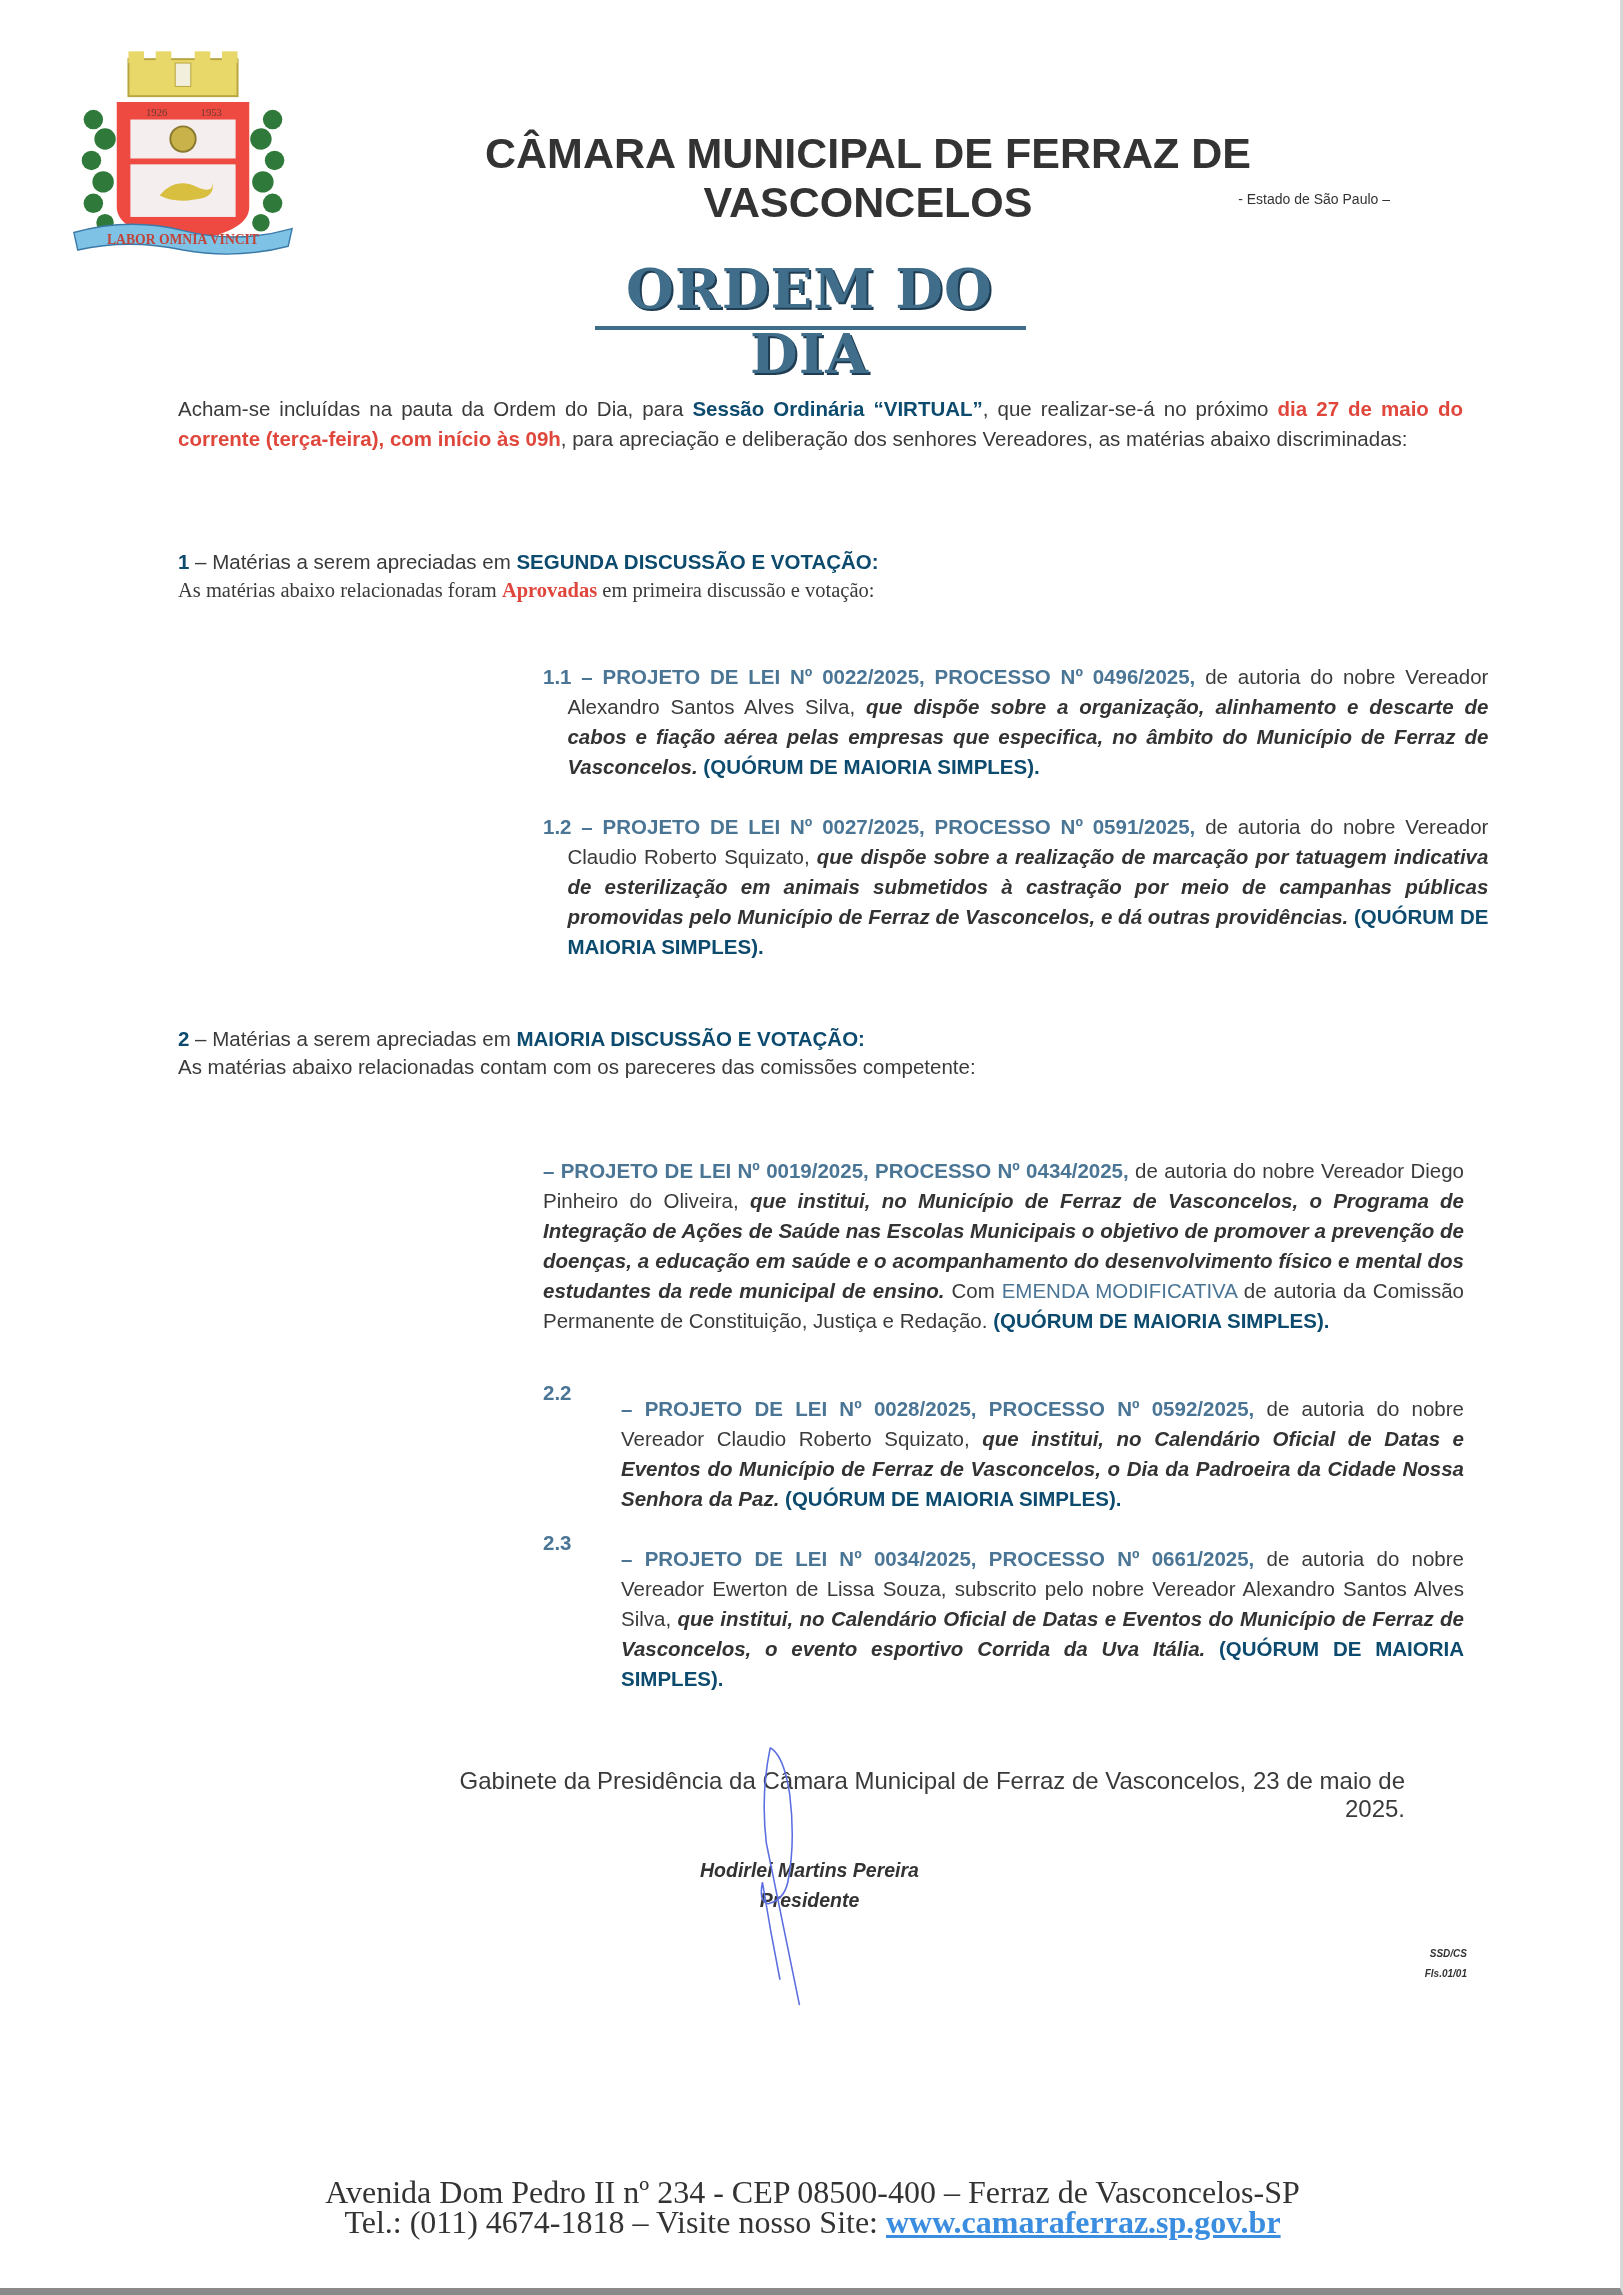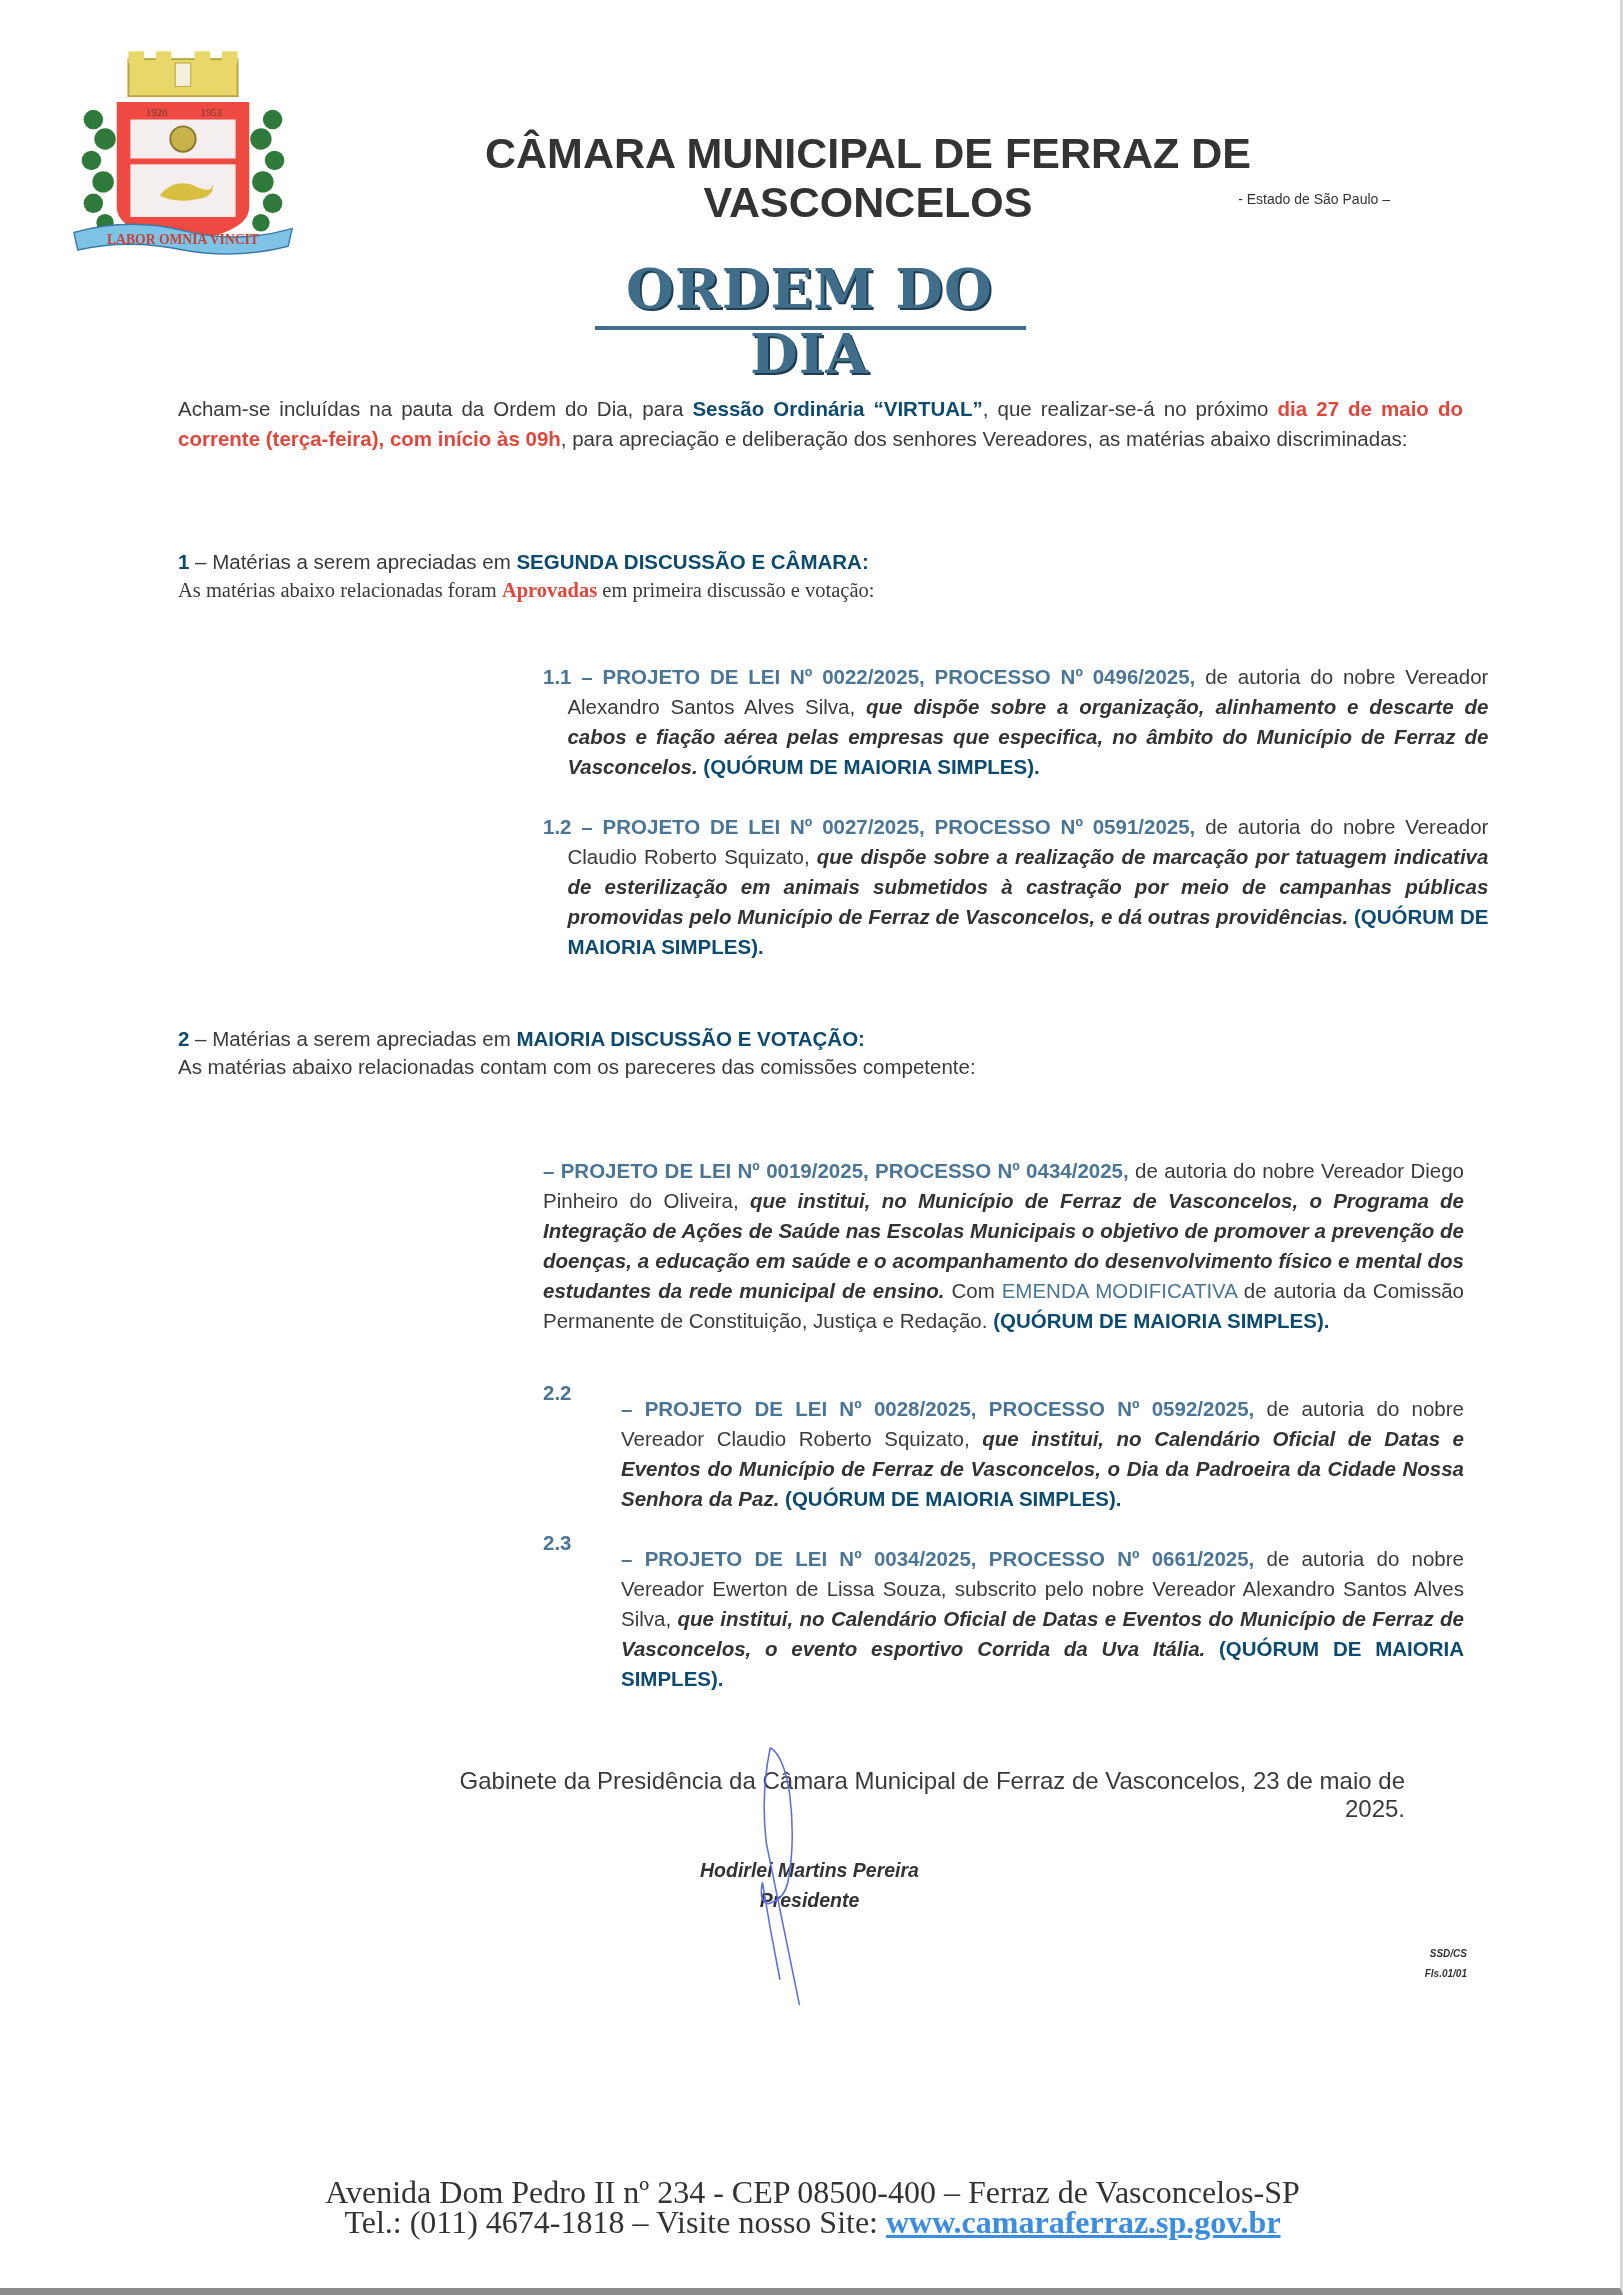--- a/index.html
+++ b/index.html
@@ -95,21 +95,21 @@
 <div class="abs org-name">CÂMARA MUNICIPAL DE FERRAZ DE VASCONCELOS</div>
 <div class="abs org-state">- Estado de São Paulo –</div>
 <div class="abs doc-title">ORDEM DO DIA</div>
 <div class="abs doc-title-underline"></div>
 
 <div class="abs txt justify intro">
   <span>Acham-se incluídas na pauta da Ordem do Dia, para </span><span class="b">Sessão Ordinária “VIRTUAL”</span><span>, que realizar-se-á no próximo </span><span class="red">dia 27 de maio do corrente (terça-feira), com início às 09h</span><span>, para apreciação e deliberação dos senhores Vereadores, as matérias abaixo discriminadas:</span>
 </div>
 
 <div class="abs txt s1-head">
-  <span class="b">1</span><span> – Matérias a serem apreciadas em </span><span class="b">SEGUNDA DISCUSSÃO E CÂMARA:</span>
+  <span class="b">1</span><span> – Matérias a serem apreciadas em </span><span class="b">SEGUNDA DISCUSSÃO E VOTAÇÃO:</span>
 </div>
 <div class="abs txt s1-sub">
   <span>As matérias abaixo relacionadas foram </span><span class="red">Aprovadas</span><span> em primeira discussão e votação:</span>
 </div>
 
 <div id="item-1-1" class="abs txt justify item first-line-hang">
   <span class="blue">1.1 – </span><span class="blue">PROJETO DE LEI Nº 0022/2025, PROCESSO Nº 0496/2025,</span><span> de autoria do nobre Vereador Alexandro Santos Alves Silva, </span><span class="bi">que dispõe sobre a organização, alinhamento e descarte de cabos e fiação aérea pelas empresas que especifica, no âmbito do Município de Ferraz de Vasconcelos.</span><span class="b"> (QUÓRUM DE MAIORIA SIMPLES).</span>
 </div>
 
 <div id="item-1-2" class="abs txt justify item first-line-hang">

